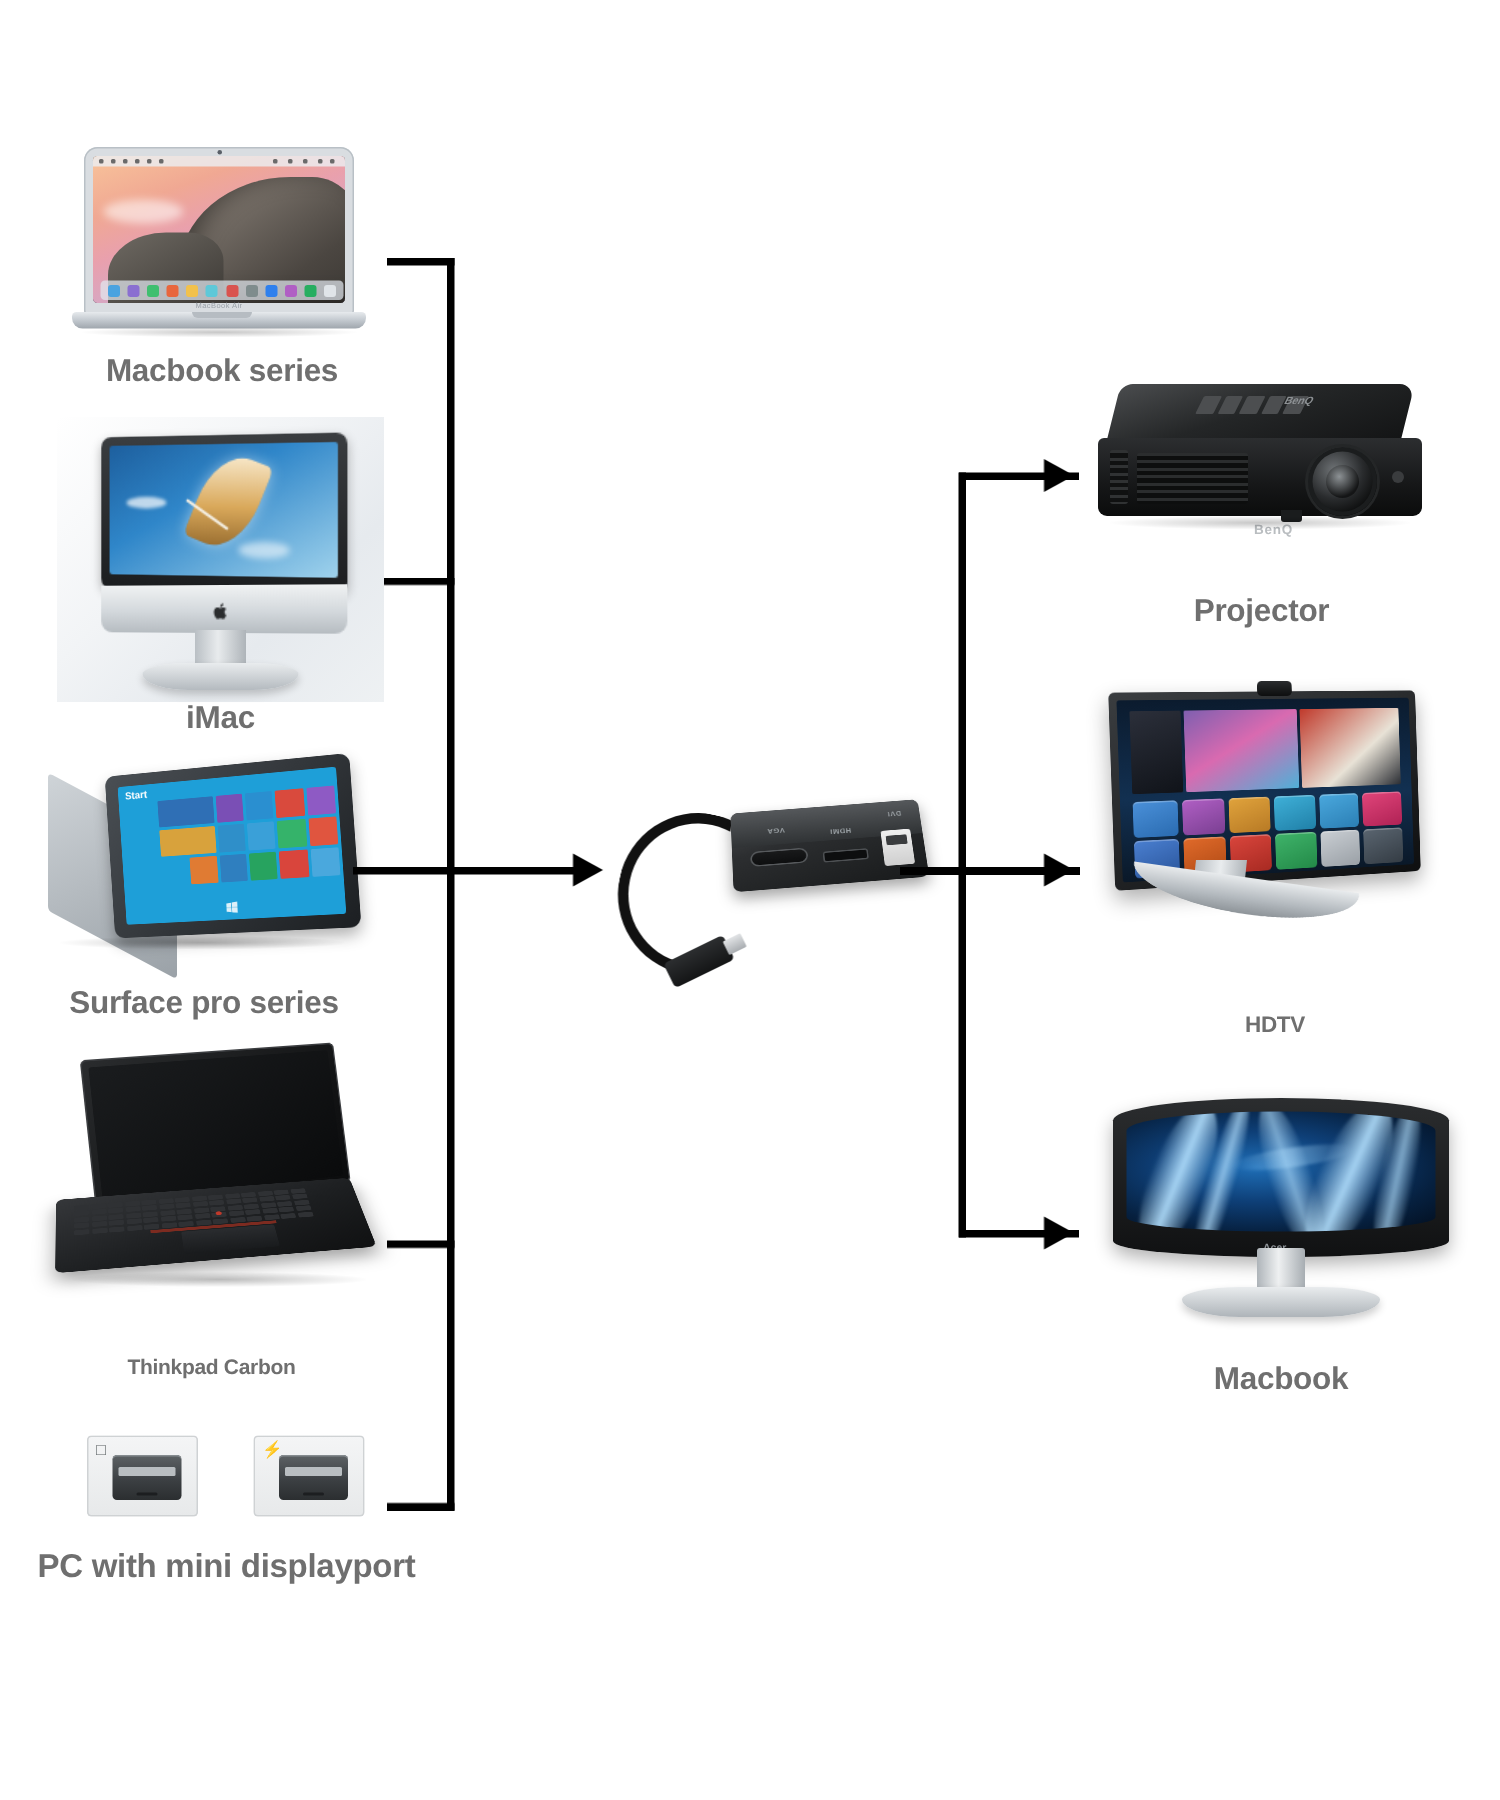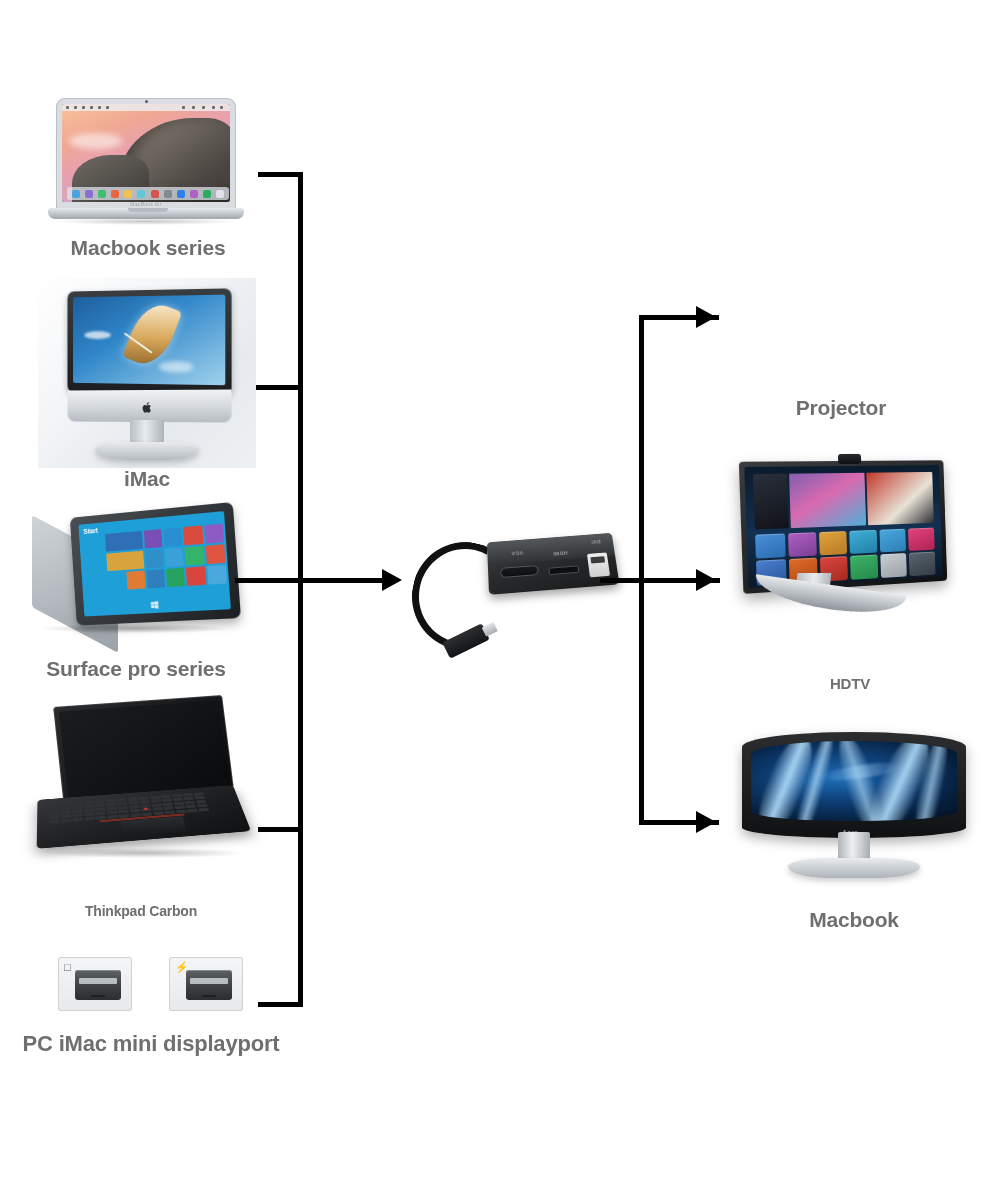--- a/index.html
+++ b/index.html
@@ -429,21 +429,21 @@
       <span class="port-sym">□</span>
       <span class="port-hole"></span>
     </div>
   </div>
   <div class="node" style="left:169px;top:957px;width:74px;height:54px;">
     <div class="port-plate">
       <span class="port-sym">⚡</span>
       <span class="port-hole"></span>
     </div>
   </div>
-  <div class="caption" style="left:20px;top:1031px;width:262px;font-size:22px;">PC iMac mini displayport</div>
+  <div class="caption" style="left:20px;top:1031px;width:262px;font-size:22px;">PC with mini displayport</div>
 
   <div class="wire" style="left:298px;top:172px;width:5px;height:835px;"></div>
   <div class="wire" style="left:258px;top:172px;width:45px;height:5px;"></div>
   <div class="wire" style="left:256px;top:385px;width:47px;height:5px;"></div>
   <div class="wire" style="left:258px;top:827px;width:45px;height:5px;"></div>
   <div class="wire" style="left:258px;top:1002px;width:45px;height:5px;"></div>
 
   <div class="wire" style="left:235px;top:578px;width:155px;height:5px;"></div>
   <div class="arrow" style="left:382px;top:569px;"></div>
 
@@ -470,20 +470,43 @@
   <div class="wire" style="left:639px;top:315px;width:5px;height:510px;"></div>
 
   <div class="wire" style="left:639px;top:315px;width:80px;height:5px;"></div>
   <div class="arrow" style="left:696px;top:306px;"></div>
 
   <div class="arrow" style="left:696px;top:569px;"></div>
 
   <div class="wire" style="left:639px;top:820px;width:80px;height:5px;"></div>
   <div class="arrow" style="left:696px;top:811px;"></div>
 
+  <div class="node" style="left:726px;top:252px;width:230px;height:102px;">
+    <div class="art" style="width:230px;height:102px;">
+      <div class="pj-top">
+        <div class="pj-btns">
+            <i></i>
+            <i></i>
+            <i></i>
+            <i></i>
+            <i></i>
+          </div>
+        <span class="pj-brand2">BenQ</span>
+      </div>
+      <div class="pj-front">
+        <div class="pj-vent2"></div>
+        <div class="pj-vent"></div>
+        <div class="pj-lens"></div>
+        <div class="pj-ir"></div>
+        <span class="pj-brand">BenQ</span>
+      </div>
+      <div class="pj-foot"></div>
+      <div class="pj-shadow"></div>
+    </div>
+  </div>
   <div class="caption" style="left:726px;top:396px;width:230px;font-size:21px;">Projector</div>
 
   <div class="node" style="left:736px;top:455px;width:228px;height:170px;">
     <div class="art" style="width:228px;height:170px;">
       <div class="tv-body">
         <div class="tv-cam"></div>
         <div class="tv-screen">
           <div class="tv-hero">
             <i style="flex:1.1;background:linear-gradient(160deg,#2b2f3a,#101319)"></i>
             <i style="flex:2.6;background:linear-gradient(150deg,#7f5fb0,#d96ab0 45%,#4fb0d8)"></i>

